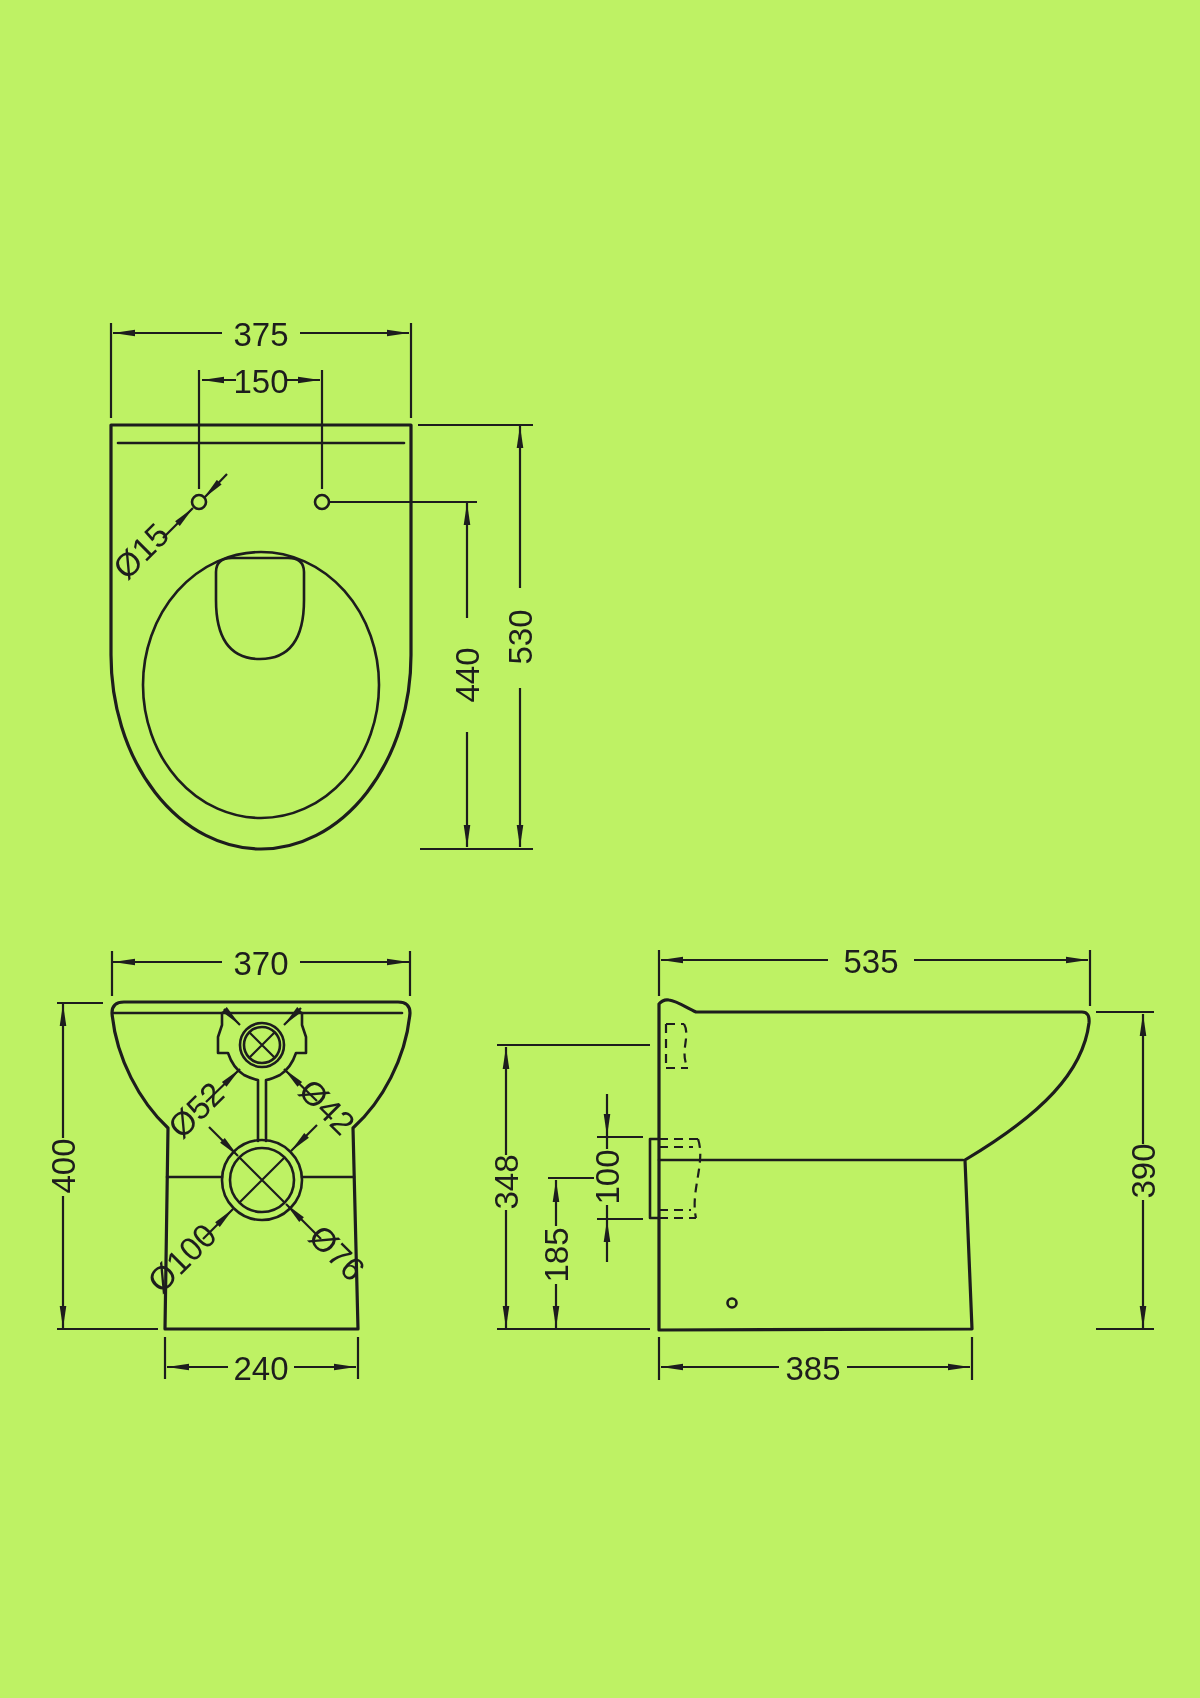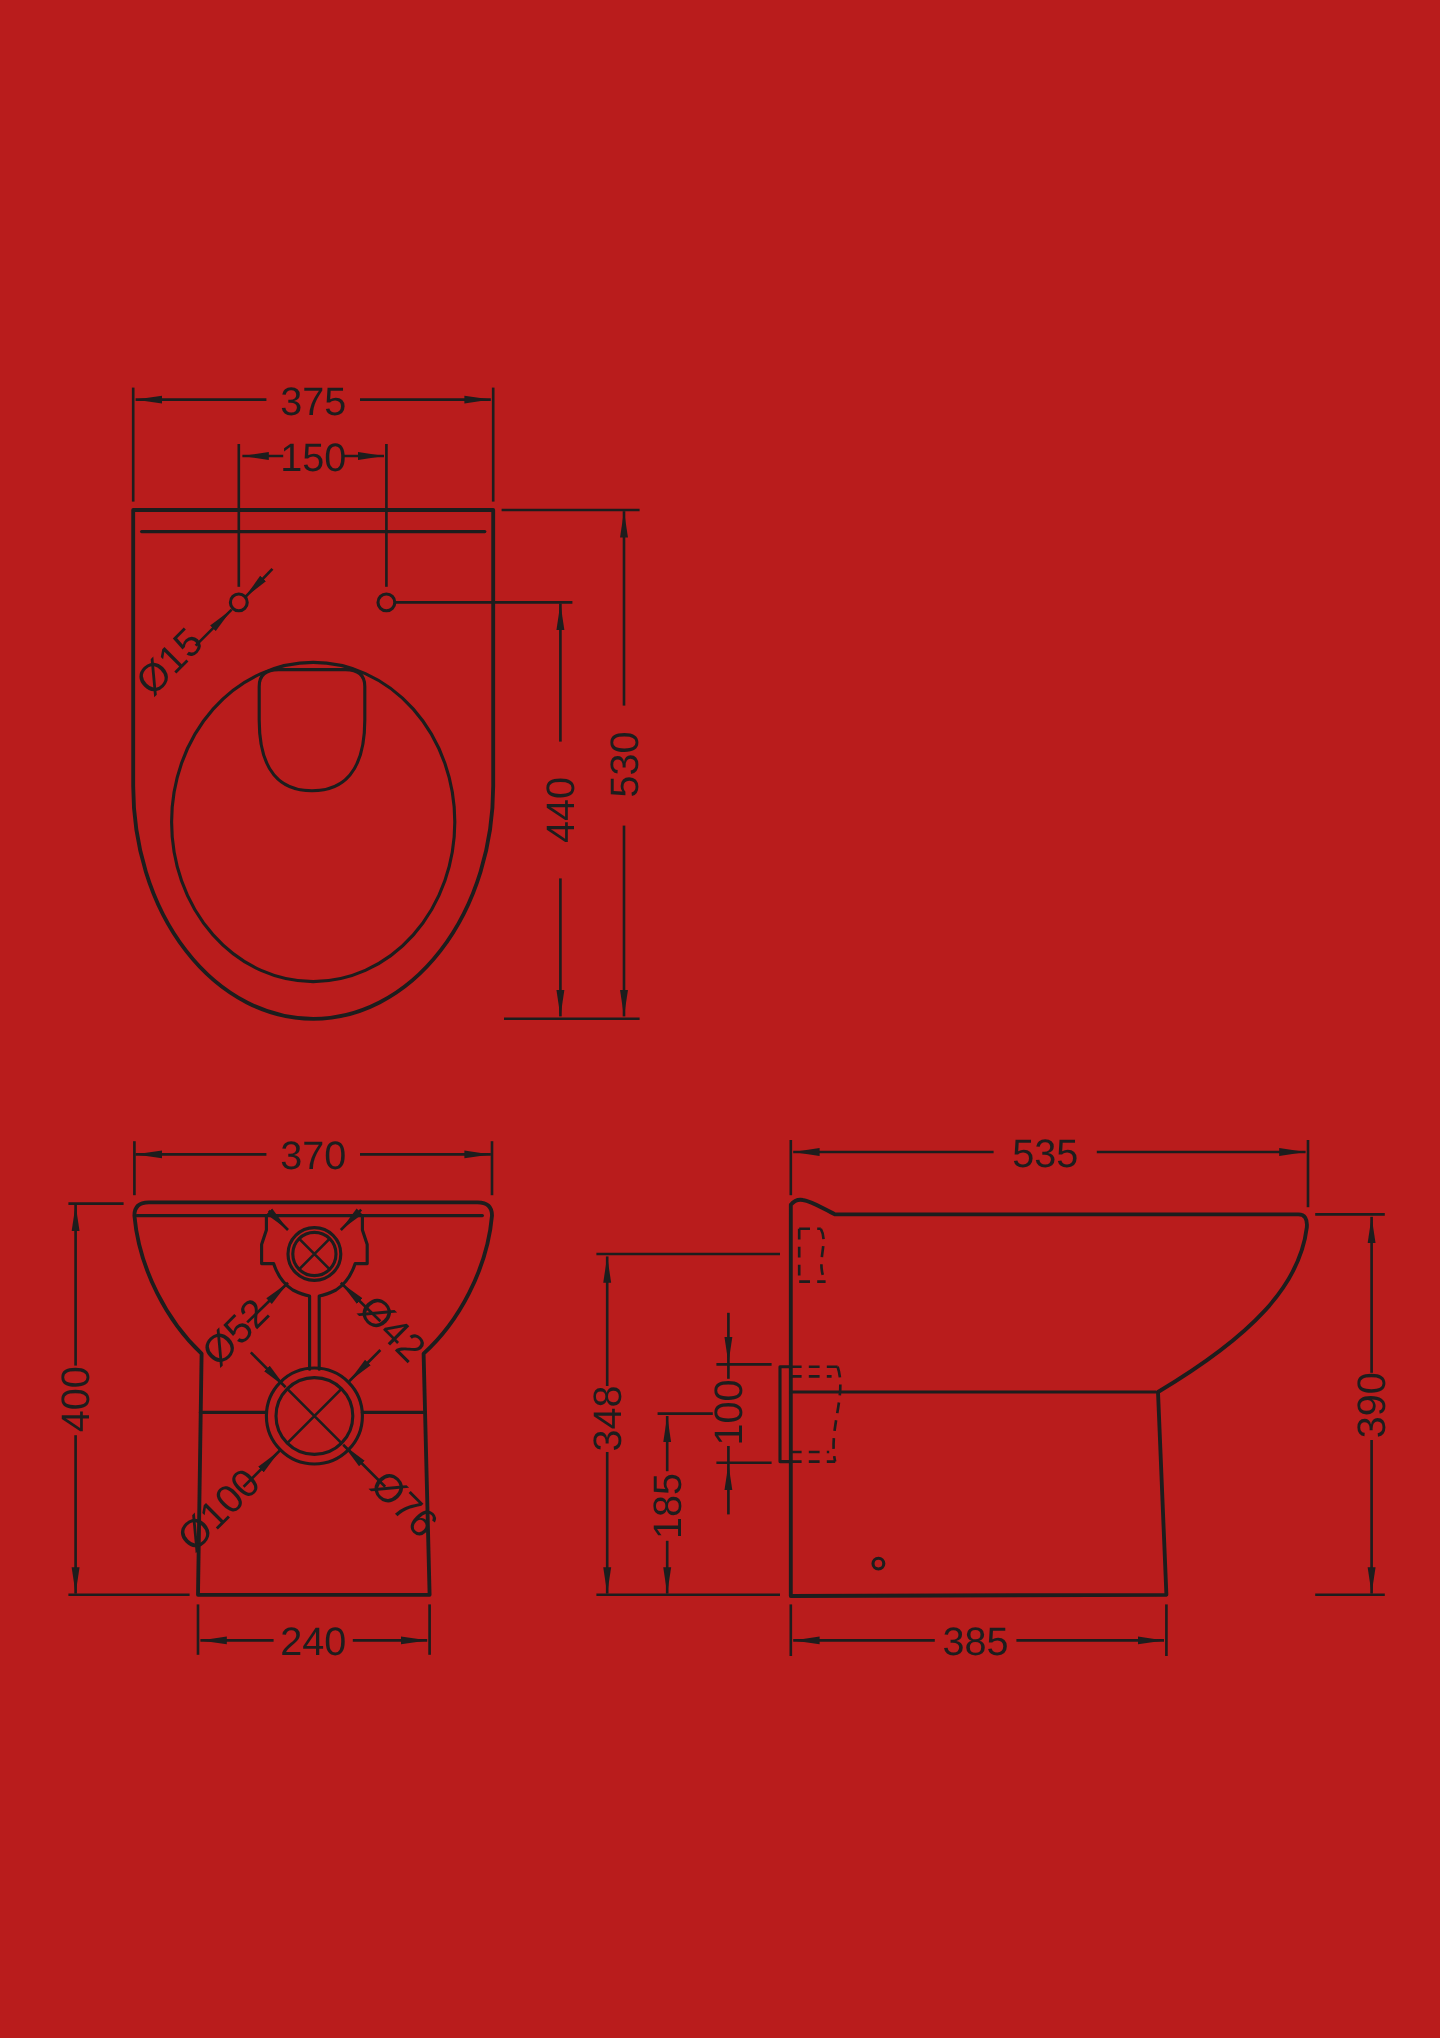--- a/index.html
+++ b/index.html
@@ -1,16 +1,16 @@
 <!DOCTYPE html>
 <html><head>
 <meta charset="utf-8">
 <style>
   html,body{margin:0;padding:0;background:#ffffff;}
-  .sheet{width:1200px;height:1698px;background:#b91c1c;position:relative;overflow:hidden;}
+  .sheet{width:1200px;height:1698px;background:#bef264;position:relative;overflow:hidden;}
   svg{display:block;}
   .ol{fill:none;stroke:#1d1d1d;stroke-width:3.2;stroke-linejoin:round;stroke-linecap:round;}
   .th{fill:none;stroke:#1d1d1d;stroke-width:2.6;stroke-linejoin:round;stroke-linecap:round;}
   .dl{fill:none;stroke:#1d1d1d;stroke-width:2.2;stroke-linecap:butt;}
   .dsh{fill:none;stroke:#1d1d1d;stroke-width:2.2;stroke-dasharray:9 6;stroke-linecap:butt;}
   .dim{font-family:"Liberation Sans",sans-serif;font-size:33px;fill:#1d1d1d;text-anchor:middle;}
 </style>
 </head>
 <body>
 

